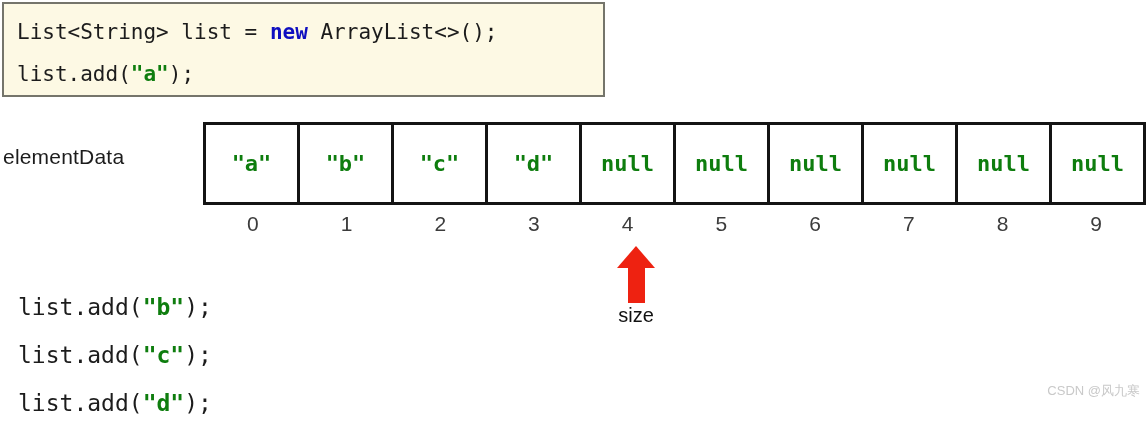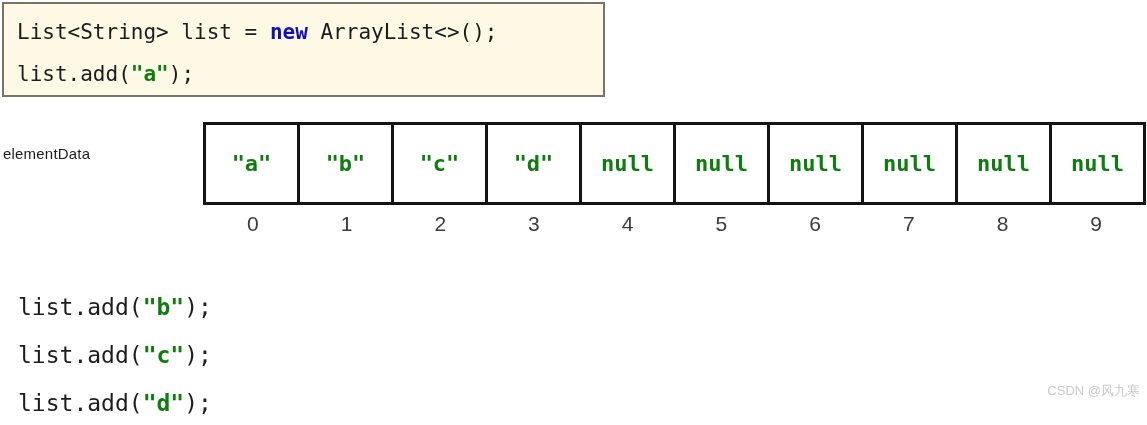--- a/index.html
+++ b/index.html
@@ -15,21 +15,21 @@
   }
   .code-box .code-line{
     font-family:"DejaVu Sans Mono","Liberation Mono",monospace;
     font-size:21px;line-height:42px;white-space:pre;
   }
   .tok-plain{color:var(--plain);}
   .tok-keyword{color:var(--keyword);font-weight:bold;}
   .tok-string{color:var(--string);font-weight:bold;}
   
   .eldata{
-    position:absolute;left:3px;top:145px;font-size:15px;color:#1c1c1c;letter-spacing:0.2px;
+    position:absolute;left:3px;top:145px;font-size:21px;color:#1c1c1c;letter-spacing:0.2px;
   }
   
   .array{
     position:absolute;left:203px;top:122px;width:943px;height:83px;box-sizing:border-box;
     border:3px solid var(--cell-border);background:#ffffff;display:flex;
   }
   .cell{
     flex:1;display:flex;align-items:center;justify-content:center;
     font-family:"DejaVu Sans Mono","Liberation Mono",monospace;
     font-size:22px;font-weight:bold;color:var(--string);
@@ -95,20 +95,25 @@
       <div class="idx">2</div>
       <div class="idx">3</div>
       <div class="idx">4</div>
       <div class="idx">5</div>
       <div class="idx">6</div>
       <div class="idx">7</div>
       <div class="idx">8</div>
       <div class="idx">9</div>
     </div>
 
+  <div class="arrow-wrap">
+    <div class="arrow-head"></div>
+    <div class="arrow-body"></div>
+    <div class="size-label">size</div>
+  </div>
 
   <div class="bottom-code">
       <div class="code-line"><span class="tok-plain">list.add(</span><span class="tok-string">"b"</span><span class="tok-plain">);</span></div>
       <div class="code-line"><span class="tok-plain">list.add(</span><span class="tok-string">"c"</span><span class="tok-plain">);</span></div>
       <div class="code-line"><span class="tok-plain">list.add(</span><span class="tok-string">"d"</span><span class="tok-plain">);</span></div>
     </div>
 
   <div class="watermark">CSDN @风九寒</div>
 
 </div>

